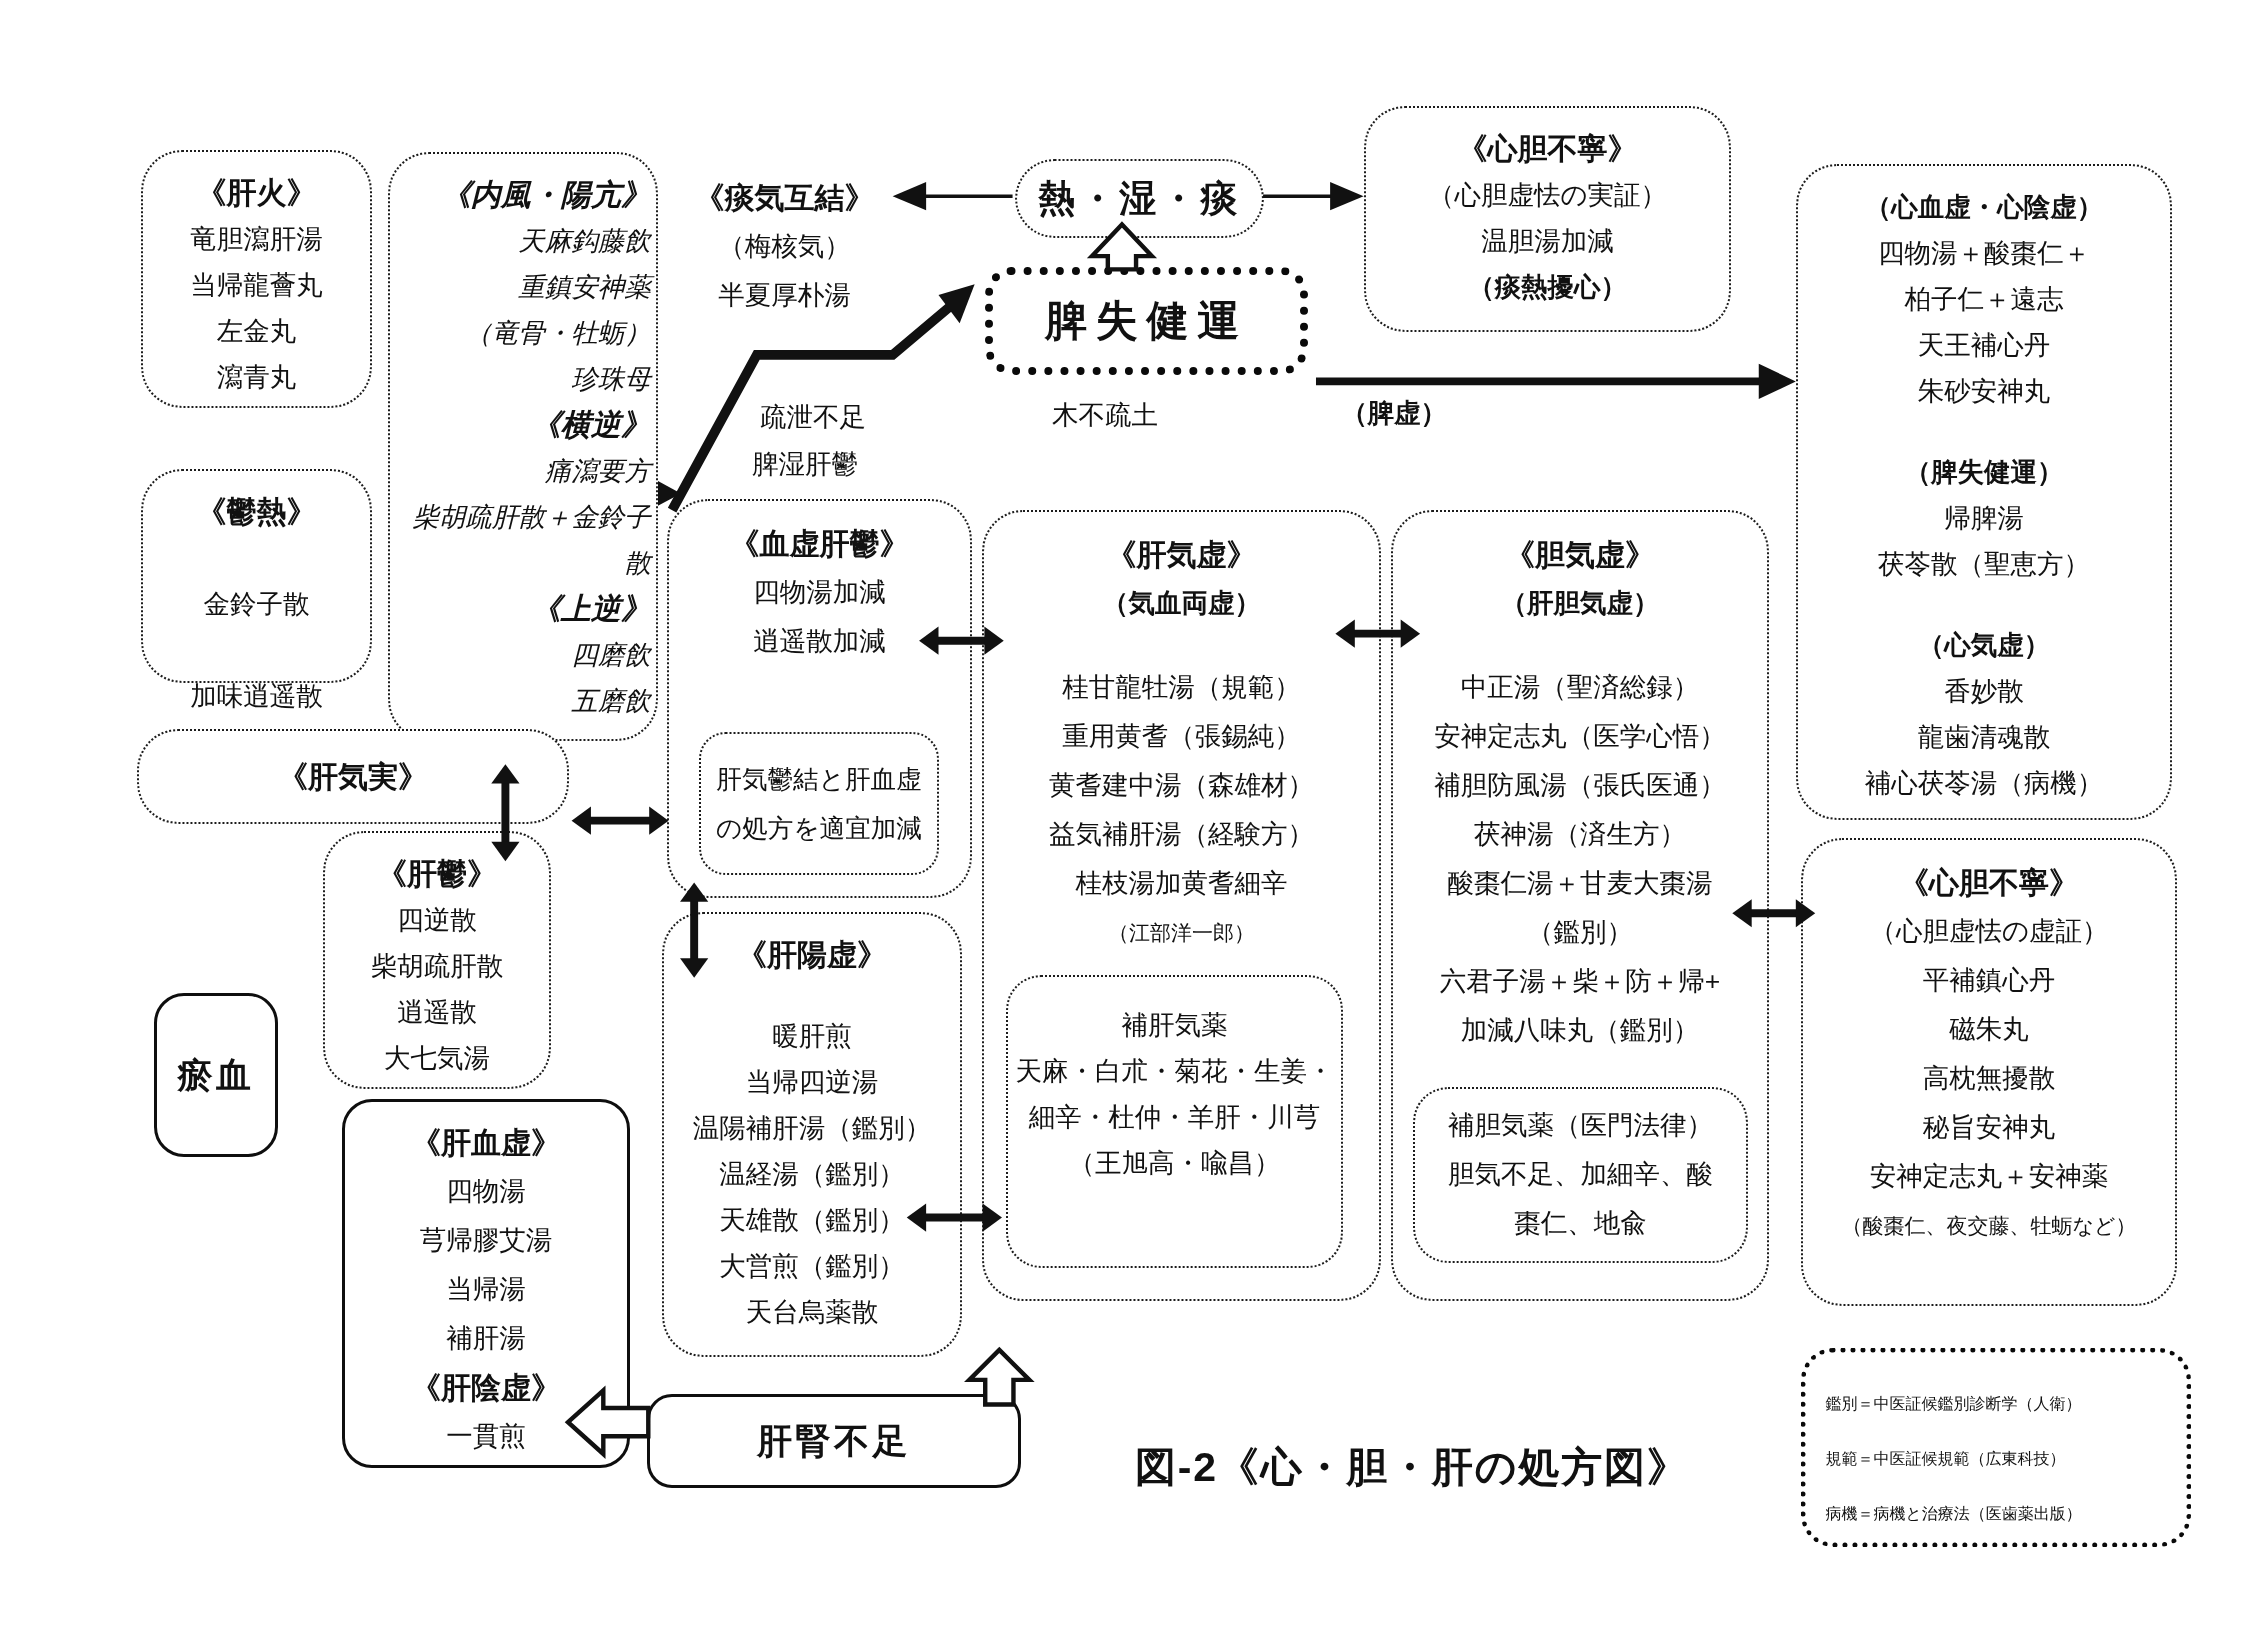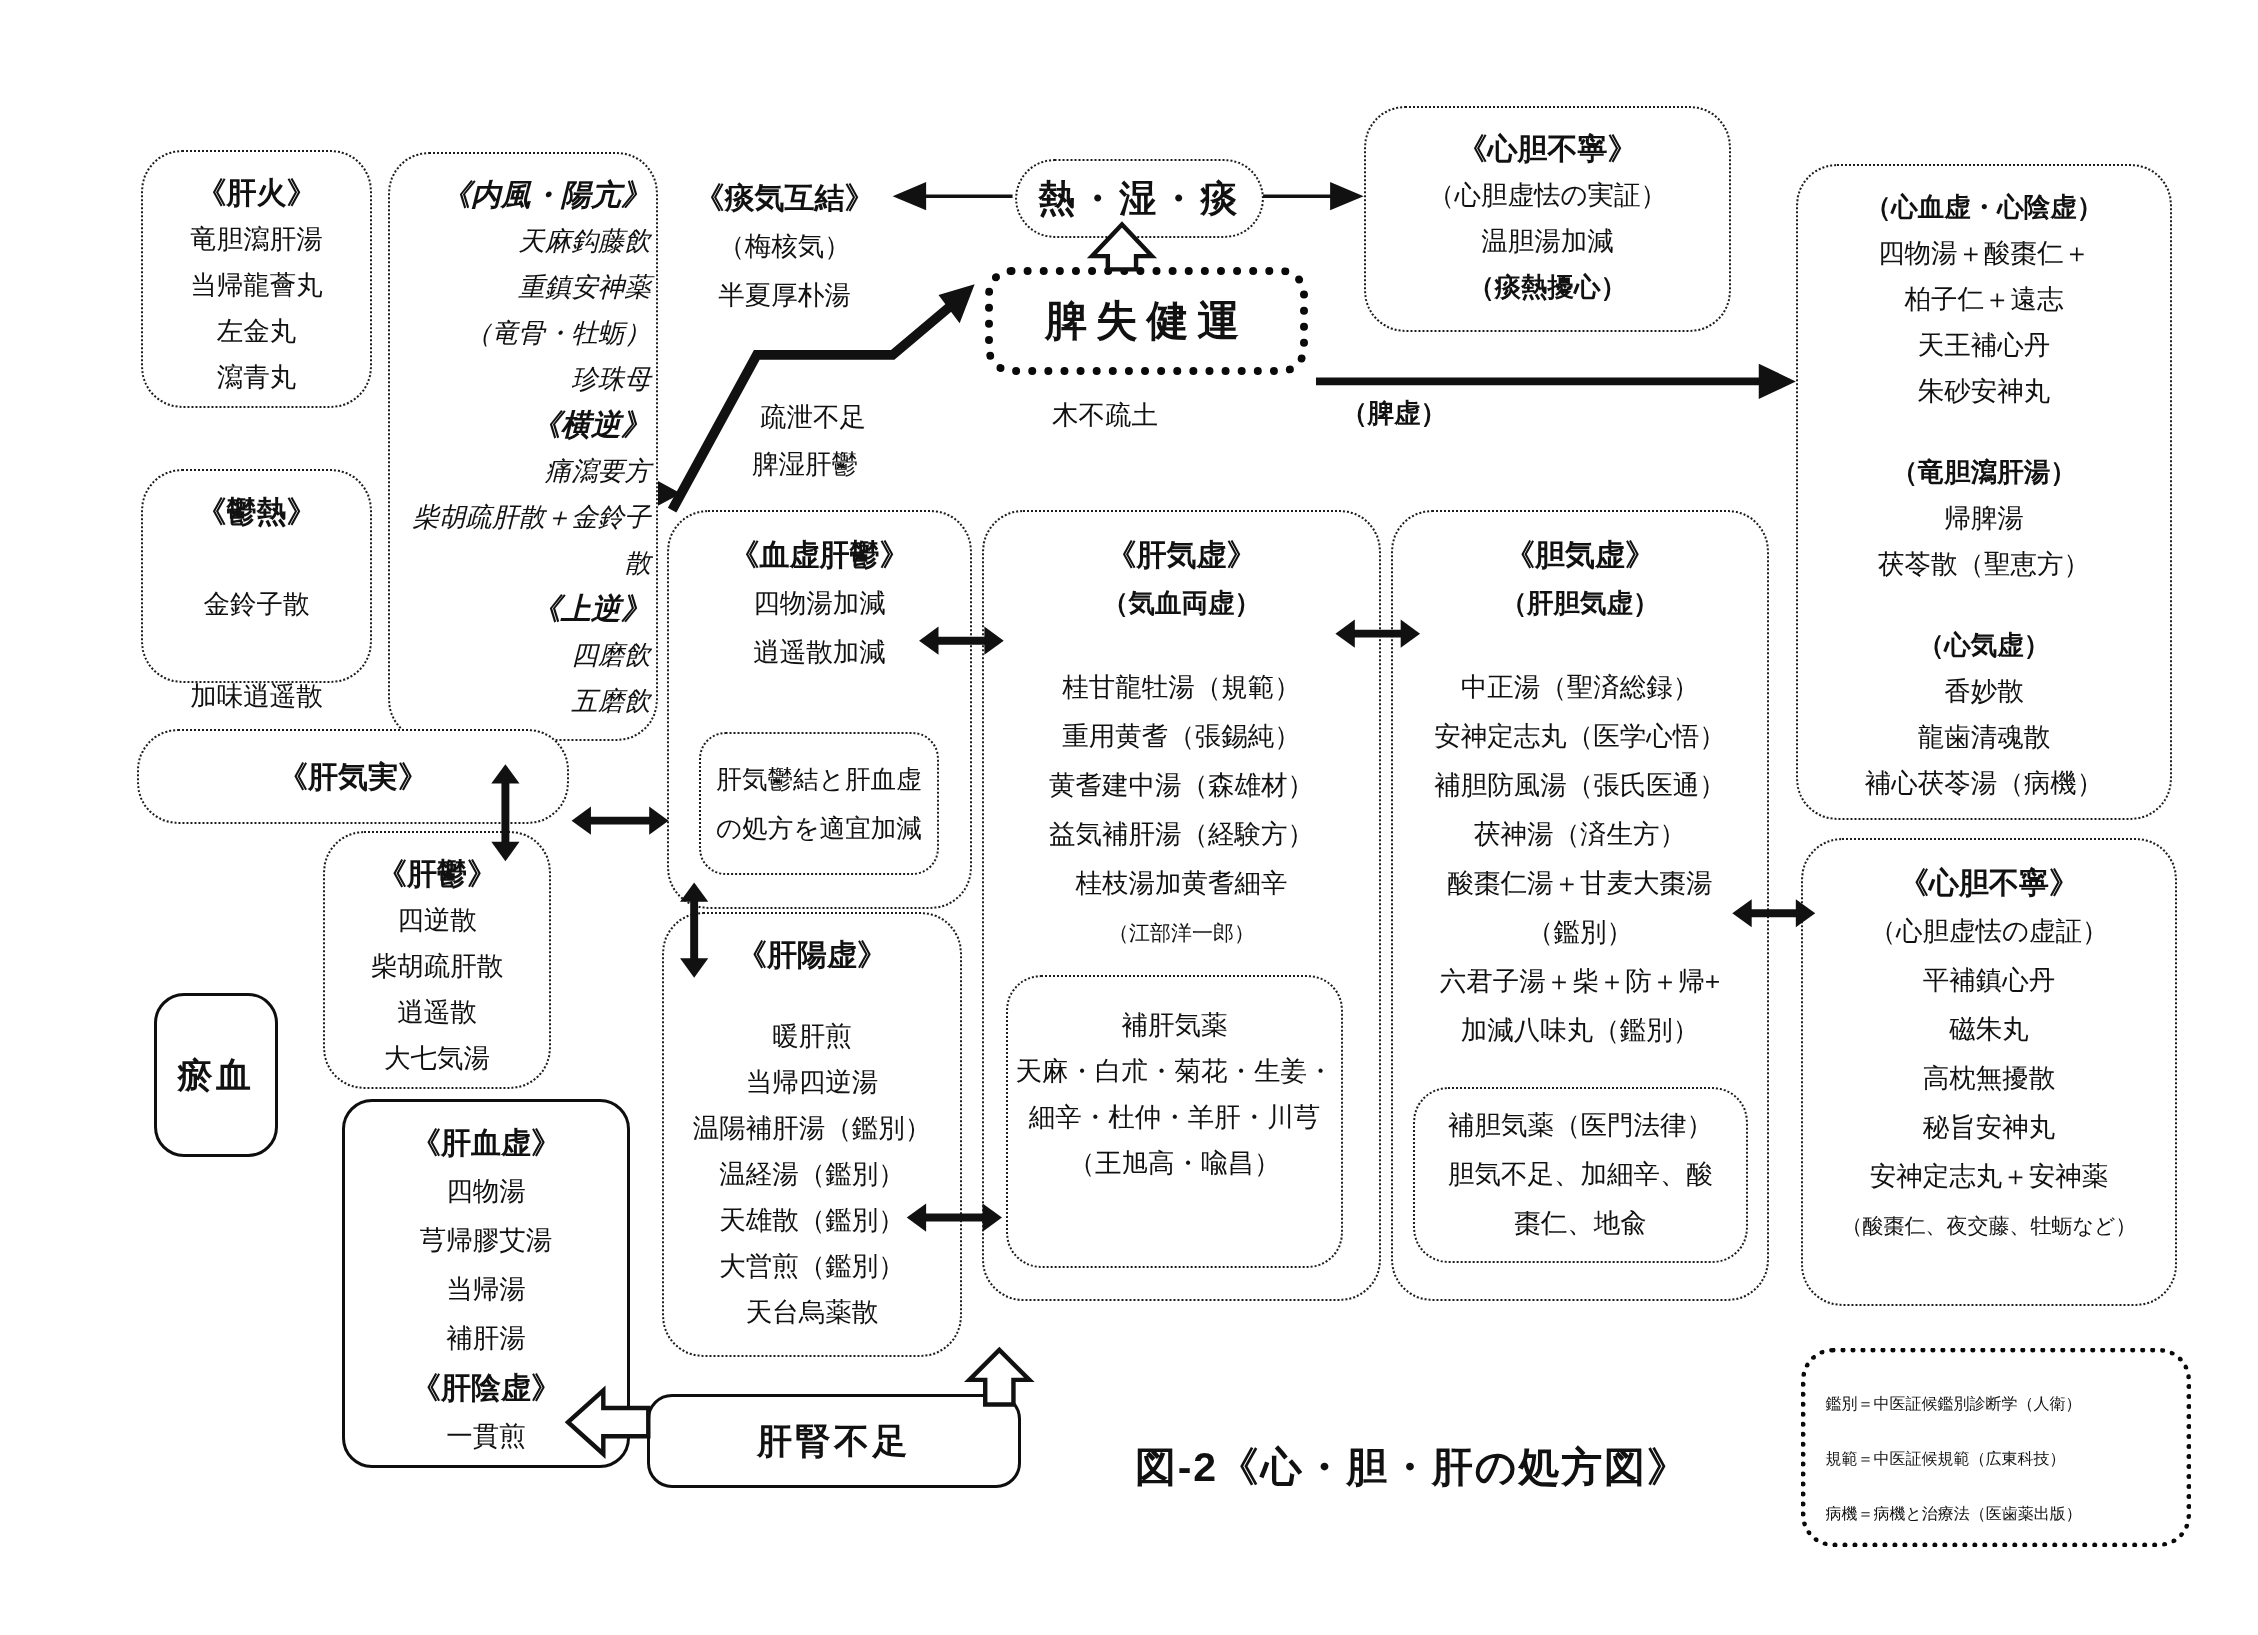--- a/index.html
+++ b/index.html
@@ -119,41 +119,41 @@
       <div class="ln b">温胆湯加減</div>
       <div class="ln h">（痰熱擾心）</div>
     </div>
   <div class="box" style="left:1796px;top:164px;width:376px;height:656px;">
       <div class="ln h">（心血虚・心陰虚）</div>
       <div class="ln b">四物湯＋酸棗仁＋</div>
       <div class="ln b">柏子仁＋遠志</div>
       <div class="ln b">天王補心丹</div>
       <div class="ln b">朱砂安神丸</div>
       <div class="ln g"></div>
-      <div class="ln h">（竜胆瀉肝湯）</div>
+      <div class="ln h">（脾失健運）</div>
       <div class="ln b">帰脾湯</div>
       <div class="ln b">茯苓散（聖恵方）</div>
       <div class="ln g"></div>
       <div class="ln h">（心気虚）</div>
       <div class="ln b">香妙散</div>
       <div class="ln b">龍歯清魂散</div>
       <div class="ln b">補心茯苓湯（病機）</div>
     </div>
   <div class="box tall" style="left:1801px;top:838px;width:376px;height:468px;">
       <div class="ln t">《心胆不寧》</div>
       <div class="ln b">（心胆虚怯の虚証）</div>
       <div class="ln b">平補鎮心丹</div>
       <div class="ln b">磁朱丸</div>
       <div class="ln b">高枕無擾散</div>
       <div class="ln b">秘旨安神丸</div>
       <div class="ln b">安神定志丸＋安神薬</div>
       <div class="ln s">（酸棗仁、夜交藤、牡蛎など）</div>
     </div>
 
-  <div class="box tall" style="left:667px;top:510px;width:305px;height:399px;text-align:center;">
+  <div class="box tall" style="left:667px;top:499px;width:305px;height:399px;text-align:center;">
       <div class="ln t">《血虚肝鬱》</div>
       <div class="ln b">四物湯加減</div>
       <div class="ln b">逍遥散加減</div>
     </div>
   <div class="box small-lines" style="left:699px;top:732px;width:240px;height:143px;border-radius:26.5px;padding-top:21px;">
       <div class="ln b">肝気鬱結と肝血虚</div>
       <div class="ln b">の処方を適宜加減</div>
     </div>
 
   <div class="box tall" style="left:982px;top:510px;width:399px;height:791px;">

